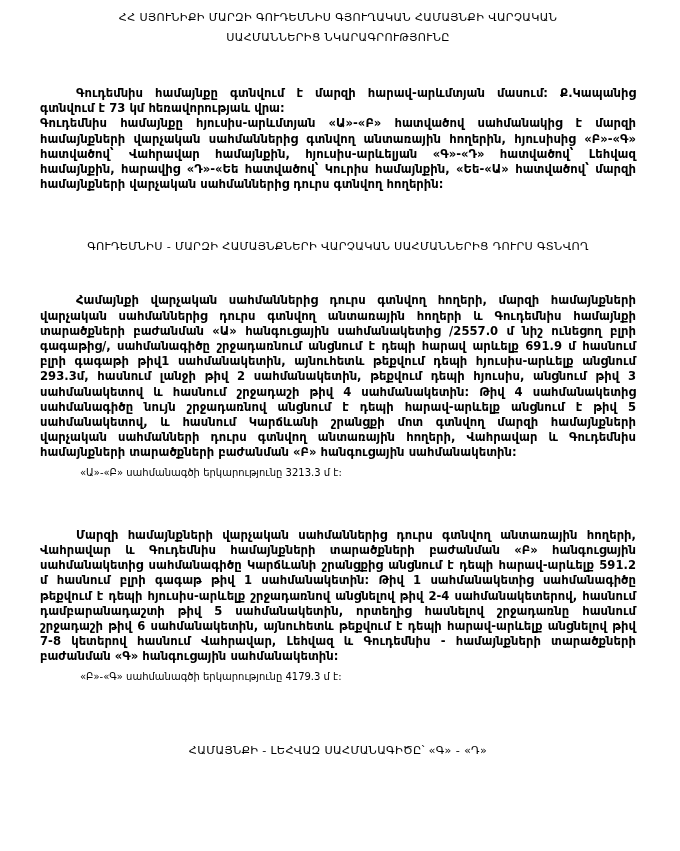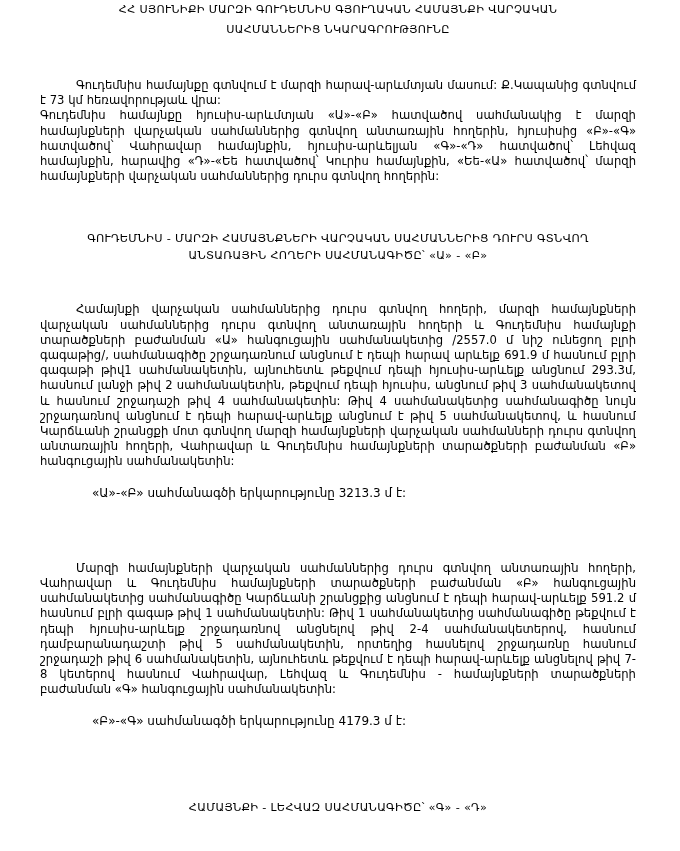--- a/index.html
+++ b/index.html
@@ -12,64 +12,65 @@
     height: 851px;
     font-family: "DejaVu Sans", sans-serif;
     color: #000000;
     overflow: hidden;
   }
   .page {
     position: relative;
     width: 680px;
     height: 721px;
     box-sizing: border-box;
-    padding: 0 44px 0 40px;
+    padding: 8px 44px 0 40px;
   }
   .doc-title {
     text-align: center;
     font-size: 11.2px;
     line-height: 20px;
     letter-spacing: 0.35px;
     font-weight: normal;
     margin: 0;
   }
   .title-line {
     display: block;
     white-space: nowrap;
   }
 
   .para {
     font-size: 11.6px;
     line-height: 15.2px;
     text-align: justify;
     margin: 0;
     letter-spacing: 0.02px;
+    font-weight: bold;
   }
   .para.indent {
     text-indent: 36px;
   }
   .spacer-md { height: 22px; }
   .spacer-lg { height: 30px; }
   .spacer-xl { height: 38px; }
 
   .section-heading {
     text-align: center;
     font-size: 11.3px;
     line-height: 17px;
     letter-spacing: 0.3px;
     margin: 16px;
   }
   .section-heading .hl {
     display: block;
     white-space: nowrap;
   }
   .len-line {
-    font-size: 12px;
+    font-size: 10px;
     line-height: 15.2px;
-    margin: 16px;
+    margin: 4px;
     text-indent: 36px;
   }
 </style>
 </head>
 <body>
 
 <div class="page">
 
   <div class="doc-title">
     <span class="title-line">ՀՀ ՍՅՈՒՆԻՔԻ ՄԱՐԶԻ ԳՈՒԴԵՄՆԻՍ ԳՅՈՒՂԱԿԱՆ  ՀԱՄԱՅՆՔԻ ՎԱՐՉԱԿԱՆ</span>
@@ -79,21 +80,20 @@
   <div class="spacer-xl"></div>
 
   <p class="para indent">Գուդեմնիս համայնքը գտնվում  է մարզի հարավ-արևմտյան մասում: Ք.Կապանից գտնվում է 73 կմ հեռավորությաև վրա:</p>
 
   <p class="para">Գուդեմնիս համայնքը հյուսիս-արևմտյան «Ա»-«Բ» հատվածով սահմանակից է մարզի համայնքների վարչական սահմաններից գտնվող անտառային հողերին, հյուսիսից «Բ»-«Գ» հատվածով՝ Վահրավար համայնքին, հյուսիս-արևելյան «Գ»-«Դ» հատվածով՝ Լեհվազ համայնքին, հարավից «Դ»-«Եե հատվածով՝ Կուրիս համայնքին, «Եե-«Ա» հատվածով՝ մարզի համայնքների վարչական սահմաններից դուրս գտնվող հողերին:</p>
 
   <div class="spacer-lg"></div>
 
   <div class="section-heading">
     <span class="hl">ԳՈՒԴԵՄՆԻՍ  - ՄԱՐԶԻ ՀԱՄԱՅՆՔՆԵՐԻ ՎԱՐՉԱԿԱՆ ՍԱՀՄԱՆՆԵՐԻՑ ԴՈՒՐՍ ԳՏՆՎՈՂ</span>
-    <span class="hl">ԱՆՏԱՌԱՅԻՆ ՀՈՂԵՐԻ ՍԱՀՄԱՆԱԳԻԾԸ՝ «Ա» - «Բ»</span>
   </div>
 
   <div class="spacer-md"></div>
 
   <p class="para indent">Համայնքի վարչական սահմաններից դուրս գտնվող հողերի, մարզի համայնքների վարչական սահմաններից դուրս գտնվող անտառային հողերի և Գուդեմնիս համայնքի տարածքների բաժանման «Ա» հանգուցային սահմանակետից /2557.0 մ նիշ ունեցող բլրի գագաթից/, սահմանագիծը շրջադառնում անցնում է դեպի հարավ արևելք 691.9 մ հասնում բլրի գագաթի թիվ1 սահմանակետին, այնուհետև թեքվում դեպի հյուսիս-արևելք անցնում 293.3մ,  հասնում լանջի թիվ 2 սահմանակետին, թեքվում դեպի հյուսիս, անցնում թիվ 3 սահմանակետով և հասնում շրջադաշի թիվ 4 սահմանակետին: Թիվ 4 սահմանակետից սահմանագիծը նույն շրջադառնով անցնում է դեպի հարավ-արևելք անցնում է թիվ 5 սահմանակետով, և հասնում Կարճևանի շրանցքի մոտ գտնվող մարզի համայնքների վարչական սահմանների դուրս գտնվող անտառային հողերի, Վահրավար և Գուդեմնիս համայնքների տարածքների բաժանման «Բ» հանգուցային սահմանակետին:</p>
 
   <p class="len-line">«Ա»-«Բ» սահմանագծի երկարությունը 3213.3 մ է:</p>
 
   <div class="spacer-md"></div>
 

